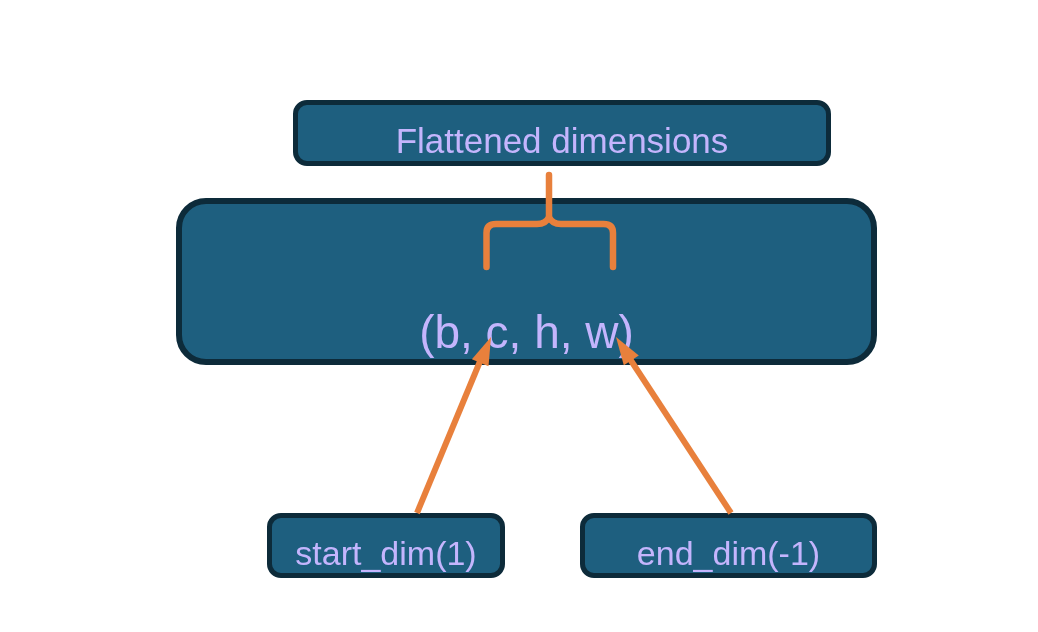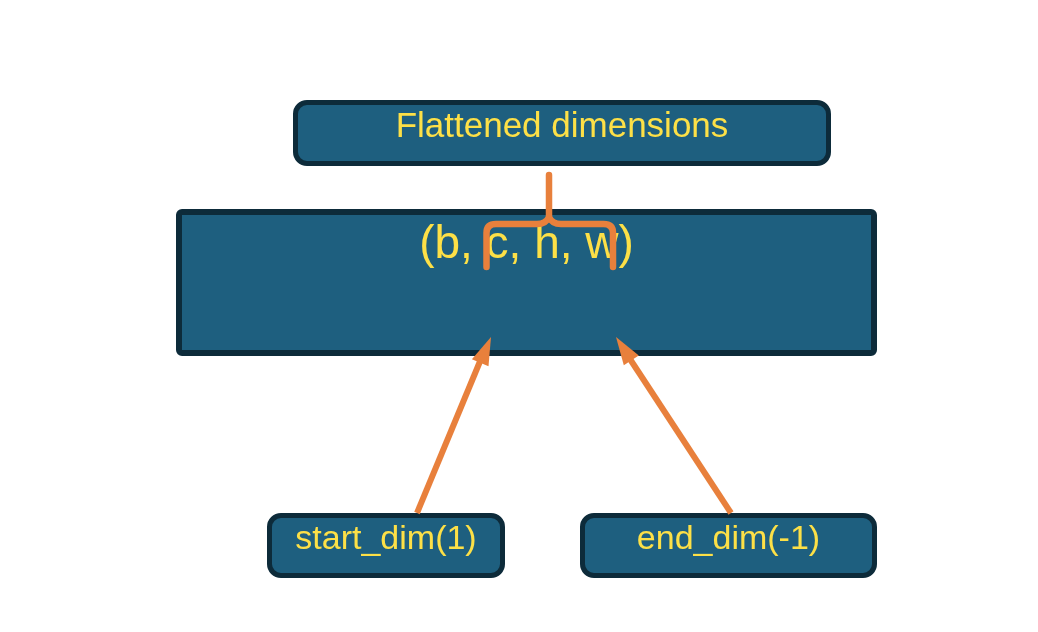--- a/index.html
+++ b/index.html
@@ -9,35 +9,35 @@
     height: 632px;
     background: #ffffff;
     overflow: hidden;
     font-family: "Liberation Sans", "DejaVu Sans", sans-serif;
   }
   .node {
     position: absolute;
     box-sizing: border-box;
     background: #1e5f7f;
     border: 5px solid #0d2b3a;
-    color: #fde047;
+    color: #c4b5fd;
     display: flex;
-    align-items: flex-start;
+    align-items: flex-end;
     justify-content: center;
     z-index: 1;
     white-space: nowrap;
   }
   #node-flattened {
     left: 293px; top: 100px; width: 538px; height: 66px;
     border-radius: 14px; font-size: 35px;
   }
   #node-tensor {
-    left: 176px; top: 209px; width: 701px; height: 147px;
+    left: 176px; top: 198px; width: 701px; height: 167px;
     border: 6px solid #0d2b3a;
-    border-radius: 6px; font-size: 46px;
+    border-radius: 30px; font-size: 46px;
   }
   #node-start {
     left: 267px; top: 513px; width: 238px; height: 65px;
     border-radius: 14px; font-size: 34px;
   }
   #node-end {
     left: 580px; top: 513px; width: 297px; height: 65px;
     border-radius: 14px; font-size: 34px;
   }
   #connector-layer {

